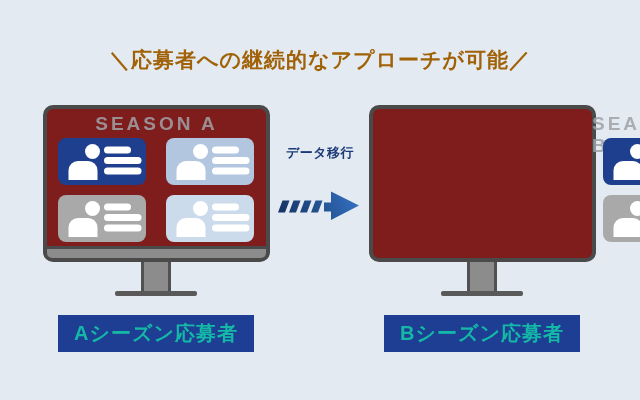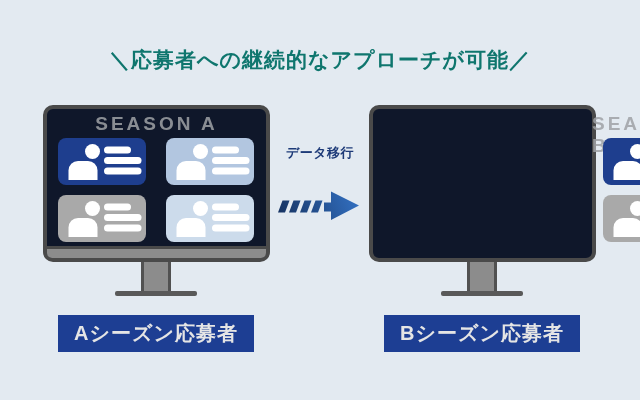--- a/index.html
+++ b/index.html
@@ -5,27 +5,27 @@
   * { margin: 0; padding: 0; box-sizing: border-box; }
   html, body { width: 640px; height: 400px; }
   body { font-family: "Liberation Sans", "DejaVu Sans", sans-serif; }
   .canvas {
     position: relative; width: 640px; height: 400px;
     background: #e3eaf1; overflow: hidden;
   }
   .title {
     position: absolute; top: 46px; left: 0; width: 640px;
     text-align: center; font-size: 21px; font-weight: bold;
-    letter-spacing: 1px; color: #0f766e;
+    letter-spacing: 1px; color: #a16207;
   }
   
   .monitor {
     position: absolute; top: 105px; width: 227px; height: 157px;
     border: 4px solid #4a4a4a; border-radius: 10px;
-    background: #0f172a; z-index: 2;
+    background: #7f1d1d; z-index: 2;
     display: flex; flex-direction: column;
   }
   .monitor.left  { left: 43px; }
   .monitor.right { left: 369px; align-items: flex-end; }
   .screen-area { flex: 1; position: relative; border-radius: 6px 6px 0 0; }
   .season {
     position: absolute; top: 4px; left: 0; width: 100%;
     text-align: center; font-size: 19px; letter-spacing: 3px;
     color: #9fa2a6; font-weight: bold; opacity: .85;
   }
@@ -44,21 +44,21 @@
   .stand-neck.right { left: 467px; }
   .stand-base {
     position: absolute; top: 291px; width: 82px; height: 5px;
     background: #595959; border-radius: 2px; z-index: 1;
   }
   .stand-base.left  { left: 115px; }
   .stand-base.right { left: 441px; }
   
   .season-label {
     position: absolute; top: 315px; width: 196px; height: 37px;
-    background: #1d3e93; color: #e5e5e5; font-size: 20px; font-weight: bold;
+    background: #1d3e93; color: #14b8a6; font-size: 20px; font-weight: bold;
     display: flex; align-items: center; justify-content: center;
     letter-spacing: 1px;
   }
   .season-label.left  { left: 58px; }
   .season-label.right { left: 384px; }
   
   .transfer-text {
     position: absolute; left: 282px; top: 145px; width: 76px;
     text-align: center; font-size: 13px; font-weight: bold;
     line-height: 1.25; color: #1d3a78; letter-spacing: .5px;

